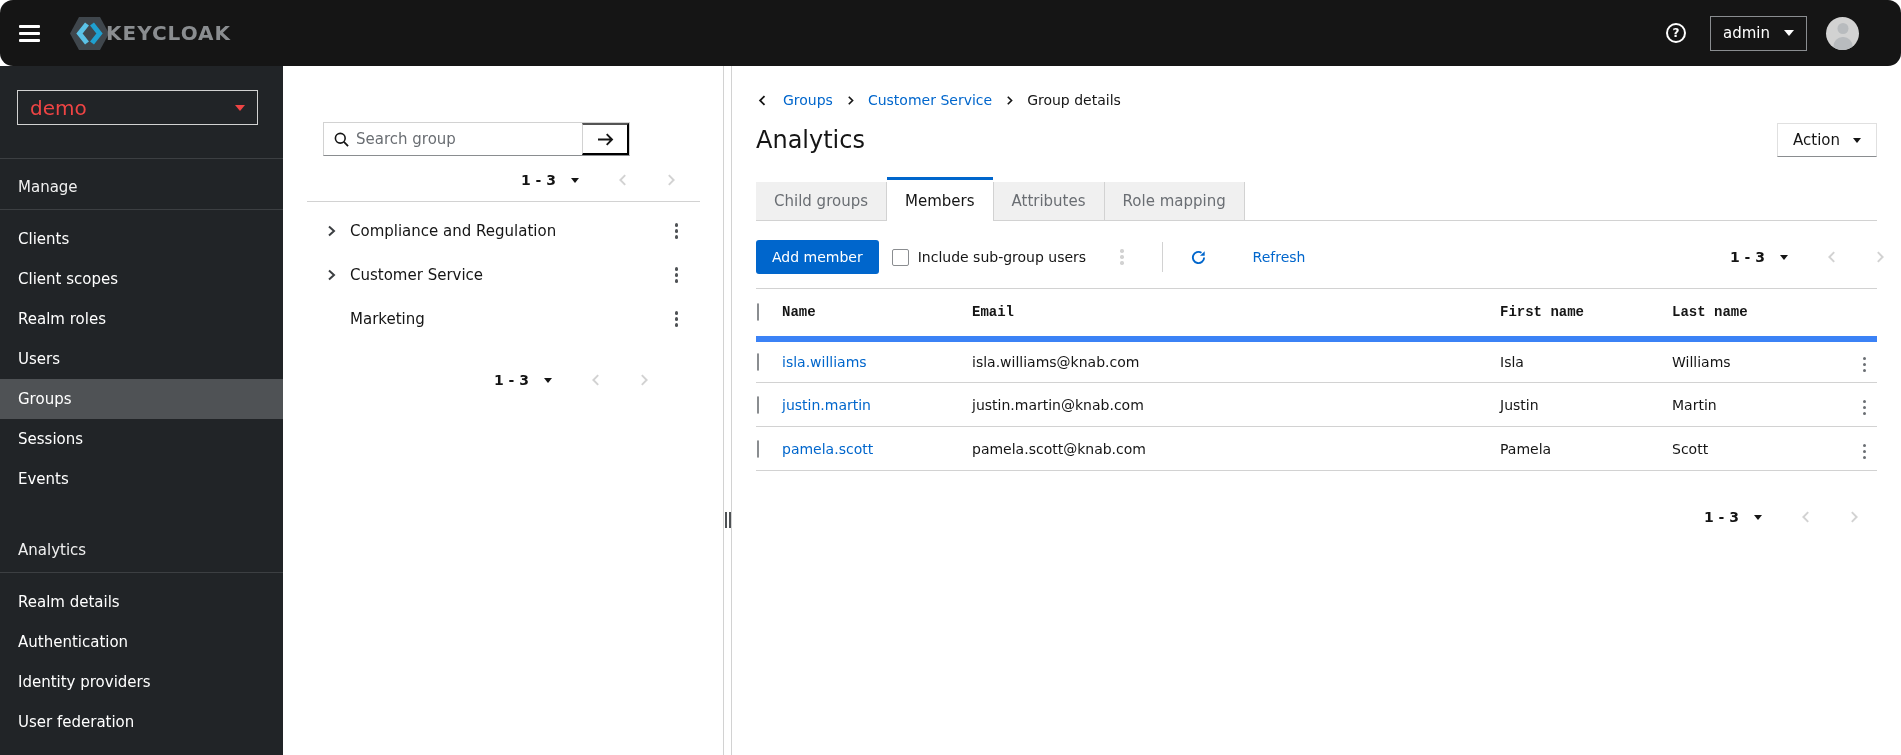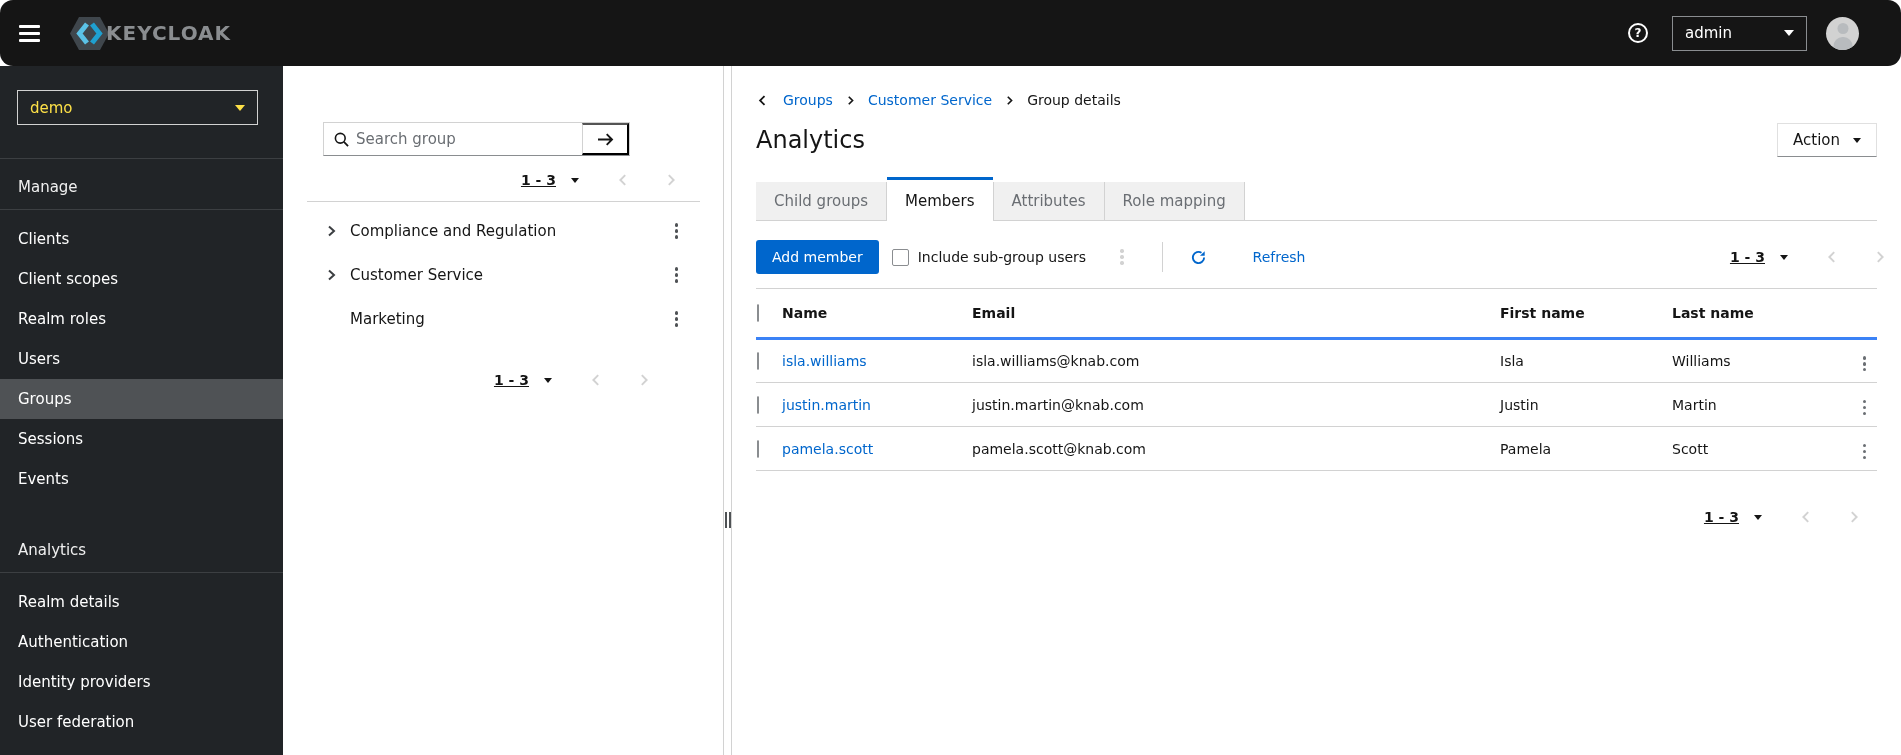--- a/index.html
+++ b/index.html
@@ -13,35 +13,35 @@
   .masthead { position:absolute; top:0; left:0; right:0; height:66px; background:#151515;
     display:flex; align-items:center; padding:0 42px 0 19px;border-radius:13px; }
   .burger { width:21px; height:17px; display:flex; flex-direction:column; justify-content:space-between; cursor:pointer; }
   .burger i { display:block; height:3px; background:#fff; border-radius:1px; }
   .brand { display:flex; align-items:center; margin-left:29px; }
   .brand-text { font-size:20px; font-weight:bold; letter-spacing:1px; color:#8a8d90; margin-left:-4px; }
   .mh-spacer { flex:1; }
   .help { width:20px; height:20px; border-radius:50%; border:2px solid #fff; color:#fff;
     font-size:12px; font-weight:bold; display:flex; align-items:center; justify-content:center; cursor:pointer; }
   .user-menu { margin-left:24px; height:35px; min-width:97px; border:1px solid #8a8d90;
-    display:flex; align-items:center; padding:0 12px; color:#fff; font-size:15px; cursor:pointer;gap:38px; }
+    display:flex; align-items:center; padding:0 12px; color:#fff; font-size:15px; cursor:pointer; }
   .user-menu .caret { margin-left:14px; }
   .caret { display:inline-block; width:0; height:0; border-left:5px solid transparent;
     border-right:5px solid transparent; border-top:6px solid currentColor; }
   .avatar { margin-left:19px; position:relative; width:33px; height:33px; border-radius:50%;
     background:#d2d2d2; overflow:hidden; cursor:pointer; }
   .avatar::before { content:""; position:absolute; top:6px; left:50%; transform:translateX(-50%);
     width:11px; height:11px; border-radius:50%; background:#b8bbbe; }
   .avatar::after { content:""; position:absolute; top:20px; left:50%; transform:translateX(-50%);
     width:19px; height:13px; border-radius:9px 9px 0 0; background:#b8bbbe; }
 
   
   .sidebar { position:absolute; top:66px; left:0; width:283px; bottom:0; background:#212427; color:#fff; }
   .realm-select { margin:24px 25px 0 17px; height:35px; border:1px solid #d2d2d2;
-    display:flex; align-items:center; padding:0 12px; font-size:15px; color:#fde047; cursor:pointer; }
+    display:flex; align-items:center; padding:0 12px; font-size:20px; color:#ef4444; cursor:pointer; }
   .realm-select .caret { margin-left:auto; }
   .side-divider { border-top:1px solid #3c3f42; margin-top:33px; }
   .section-label { padding:19px 0 13px 18px; font-size:15px; color:#f0f0f0; }
   .side-divider2 { border-top:1px solid #3c3f42; }
   .nav { padding-top:9px; }
   .nav-item { height:40px; display:flex; align-items:center; padding-left:18px;
     font-size:15px; color:#fff; cursor:pointer; }
   .nav-item.active { background:#4f5255; }
   .configure-label { padding-top:42px; }
 
@@ -53,21 +53,21 @@
   .search-input { border:0; outline:0; width:100%; font:15px "DejaVu Sans","Liberation Sans",sans-serif;
     color:#151515; margin-left:7px; }
   .search-input::placeholder { color:#6a6e73; opacity:1; }
   .search-go { width:47px; border-left:1px solid #d2d2d2; display:flex; align-items:center;
     justify-content:center; background:#fff; cursor:pointer; }
   .exact-row { margin:17px 0 0 42px; display:flex; align-items:center; font-size:15px; }
   .cb { width:16px; height:16px; border:1px solid #8a8d90; border-radius:2px; background:#fff;
     flex:0 0 auto; cursor:pointer; }
   .exact-row span.lbl { margin-left:9px; }
 
-  .pagination { display:flex; align-items:center; justify-content:flex-end; height:18px;text-decoration:underline; }
+  .pagination { display:flex; align-items:center; justify-content:flex-end; height:18px; }
   .pagination .range { font-size:14px; font-weight:bold; color:#151515; }
   .pagination .pcaret { margin-left:15px; color:#151515; border-top-width:5px;
     border-left-width:4.5px; border-right-width:4.5px; cursor:pointer; }
   .pg-btn { color:#d2d2d2; display:inline-flex; cursor:default; }
   .pg-btn svg { display:block; }
   .tree-pg-top { margin:15px 45px 0 0; }
   .tree-divider { border-top:1px solid #d2d2d2; margin:12px 23px 0 24px; }
   .tree-rows { margin-top:7px; }
   .tree-row { height:44px; display:flex; align-items:center; padding-left:40px; font-size:15px; }
   .tree-toggle { width:16px; display:inline-flex; justify-content:center; color:#3c3f42; cursor:pointer; }
@@ -113,21 +113,21 @@
   .include-group .cb { width:17px; height:17px; }
   .include-group span.lbl { margin-left:9px; }
   .toolbar .kebab-disabled { margin-left:30px; color:#d2d2d2; }
   .tb-divider { margin-left:34px; width:1px; height:30px; background:#d2d2d2; }
   .refresh { margin-left:28px; display:flex; align-items:center; color:#0066cc; font-size:14px; cursor:pointer;gap:40px; }
   .refresh svg { margin-right:7px; display:block; }
   .toolbar .pagination { margin-left:auto; margin-right:-10px; }
 
   table.members { margin-top:14px; width:100%; border-collapse:collapse; font-size:14px; }
   table.members th, table.members td { text-align:left; font-weight:normal; padding:0; }
-  table.members thead tr { height:50px; border-top:1px solid #d2d2d2; border-bottom:3px solid #3b82f6; }
+  table.members thead tr { height:50px; border-top:1px solid #d2d2d2; border-bottom:6px solid #3b82f6;font-family:Liberation Mono, monospace; }
   table.members tbody tr { height:44px; border-bottom:1px solid #d2d2d2; }
   table.members th { font-weight:bold; color:#151515; }
   .col-cb { width:26px; } .col-name { width:190px; } .col-email { width:528px; }
   .col-first { width:172px; } .col-last { width:185px; } .col-kebab { width:auto; }
   td.cell-cb .cb, th.cell-cb .cb { margin-left:1px; }
   a.user-link { color:#0066cc; text-decoration:none; cursor:pointer; }
   td.cell-kebab .kebab { color:#6a6e73; margin-left:2px; }
 
   .table-pg { margin-top:37px; margin-right:16px; }
 

